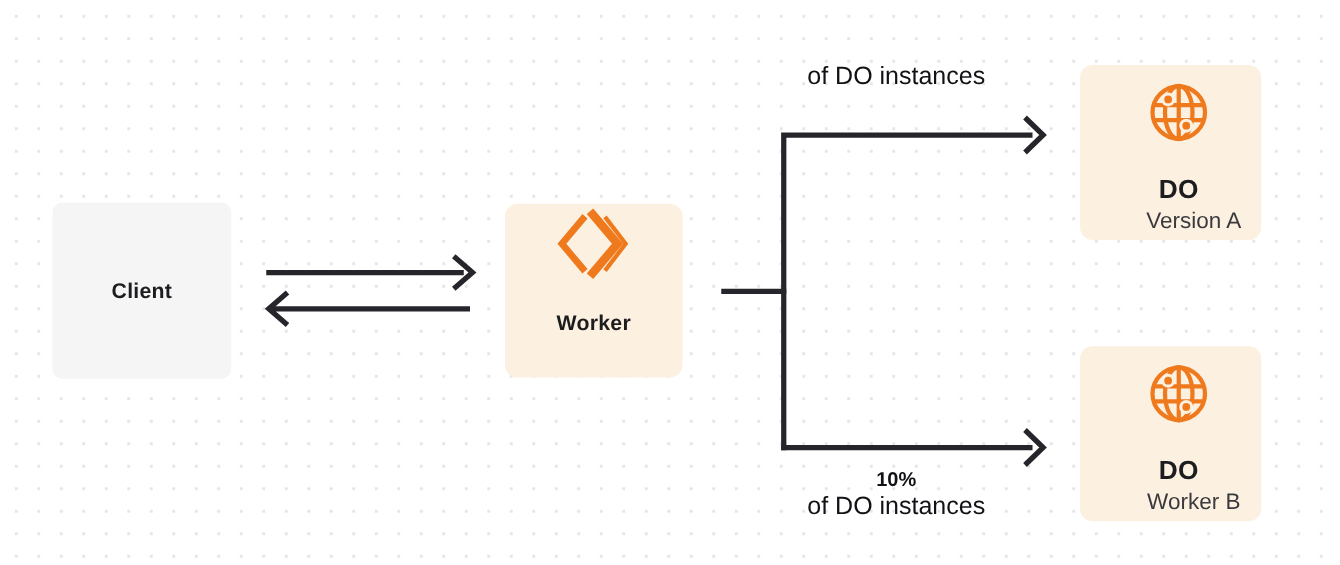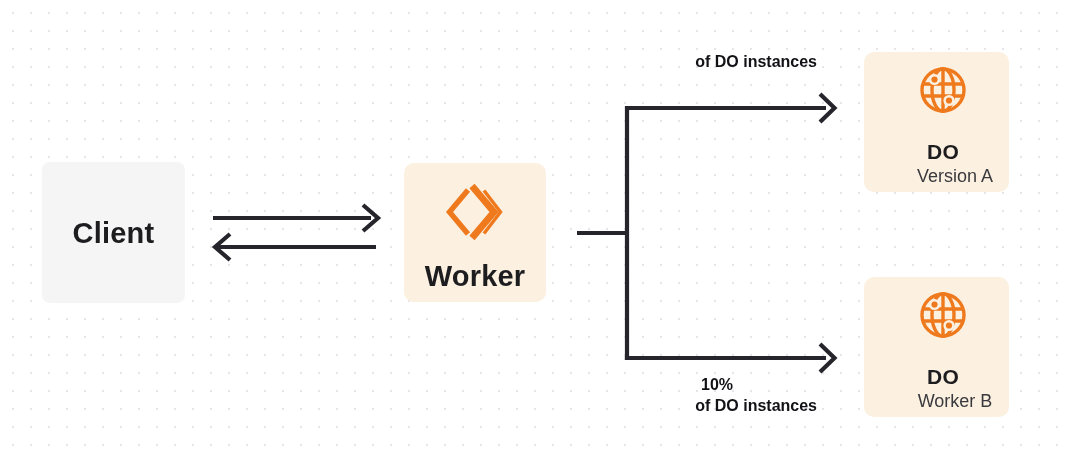--- a/index.html
+++ b/index.html
@@ -41,27 +41,26 @@
     display:flex;flex-direction:column;align-items:center;
     border-radius:10px;
   }
   .node-client{
     left:42px;top:162px;width:143px;height:141px;
     background:var(--client-fill);
     border-radius:8px;
     justify-content:center;
   }
   .node-title{
-    font-size:29px;font-weight:700;color:var(--text);
+    font-size:17px;font-weight:700;color:var(--text);
     line-height:24px;letter-spacing:.2px;
   }
   .node-worker{
     left:404px;top:163px;width:142px;height:139px;
     background:var(--node-fill);
-    padding-top:17px;
   }
   .node-worker .node-title{margin-top:20px;}
   .node-do{
     width:145px;height:140px;
     background:var(--node-fill);
     padding-top:13px;
     padding-left:13px;
   }
   .node-do-a{left:864px;top:52px;}
   .node-do-b{left:864px;top:277px;}
@@ -76,21 +75,21 @@
   .globe-icon .g-stroke{fill:none;stroke:var(--accent);stroke-width:3.4;}
   .globe-icon .g-halo{fill:var(--node-fill);stroke:none;}
   .globe-icon .g-dot{fill:var(--accent);stroke:none;}
   .branch-label{
     position:absolute;width:200px;left:617px;
     text-align:center;color:#121216;
   }
   .branch-label-a{top:51px;}
   .branch-label-b{top:374px;}
   .branch-percent{font-size:16px;font-weight:700;line-height:21px;}
-  .branch-caption{font-size:16px;font-weight:700;line-height:21px;text-align:right;}
+  .branch-caption{font-size:20px;font-weight:400;line-height:21px;}
 </style>
 </head>
 <body>
 
 <div class="canvas">
 
   <svg class="connector-layer" viewBox="0 0 1072 452" xmlns="http://www.w3.org/2000/svg">
     <path d="M213 218 H371 M363 205 L378 218 L363 231"></path>
     <path d="M376 247 H216 M230 234 L215 247 L230 260"></path>
     <path d="M577 233 H629"></path>

